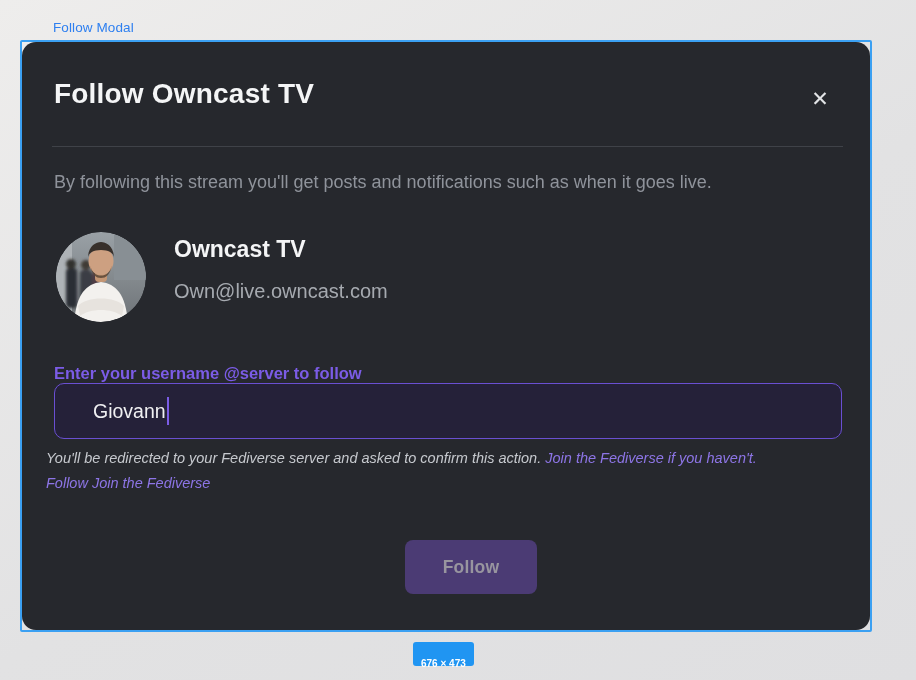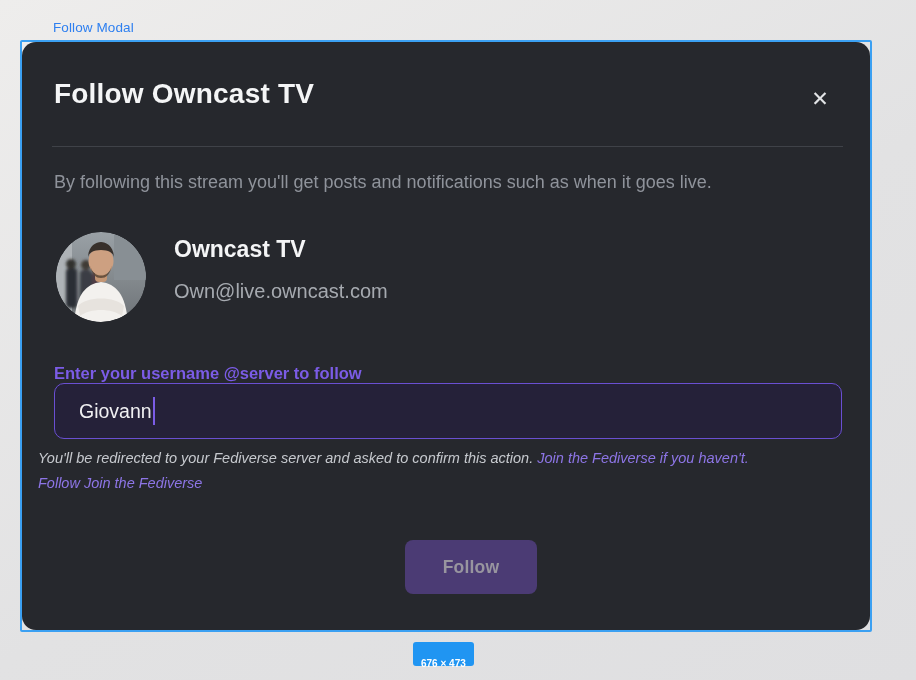--- a/index.html
+++ b/index.html
@@ -63,30 +63,30 @@
   }
 
   .field-label {
     position:absolute; left:32px; top:322px;
     font-size:16.5px; font-weight:700; color:#7b5ce6;
   }
 
   .username-input {
     position:absolute; left:32px; top:341px; width:788px; height:56px;
     background:#252139; border:1.5px solid #6a4fd2; border-radius:10px;
-    display:flex; align-items:center; padding-left:24px; cursor:text;
+    display:flex; align-items:center; padding-left:38px; cursor:text;
   }
   .username-input .value { font-size:19.5px; color:#f0f0f2; }
   .caret {
     display:inline-block; width:2px; height:28px; margin-left:1px;
     background:#7b5ce6;
   }
 
   .disclaimer {
-    position:absolute; left:16px; top:404px; width:780px;
+    position:absolute; left:24px; top:404px; width:780px;
     font-size:14.5px; font-style:italic; line-height:25px; color:#c6c9ce;
   }
   .disclaimer .link { color:#8d75e6; cursor:pointer; }
   .disclaimer .line2 { display:block; }
 
   .btn {
     position:absolute; top:498px; height:54px;
     border:none; border-radius:8px; cursor:pointer;
     font-family:"Liberation Sans", sans-serif;
     font-size:17.5px; font-weight:700; letter-spacing:.2px;

